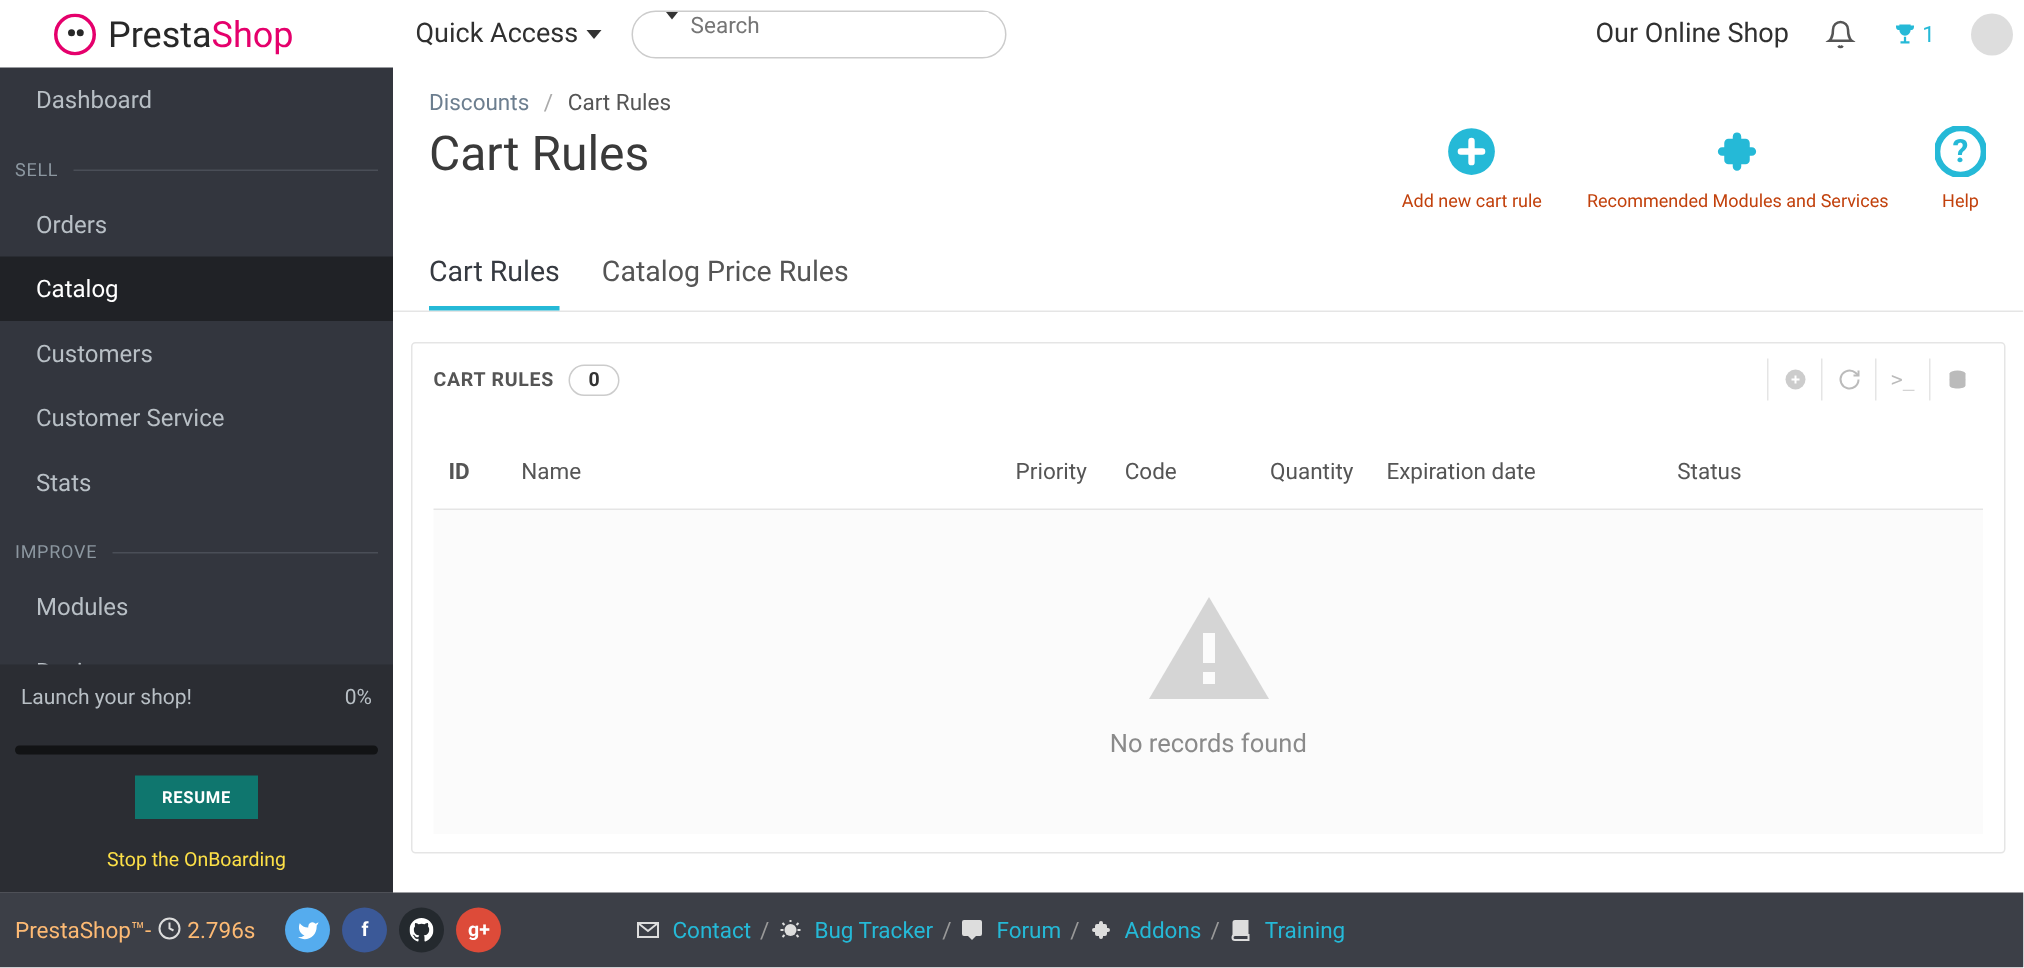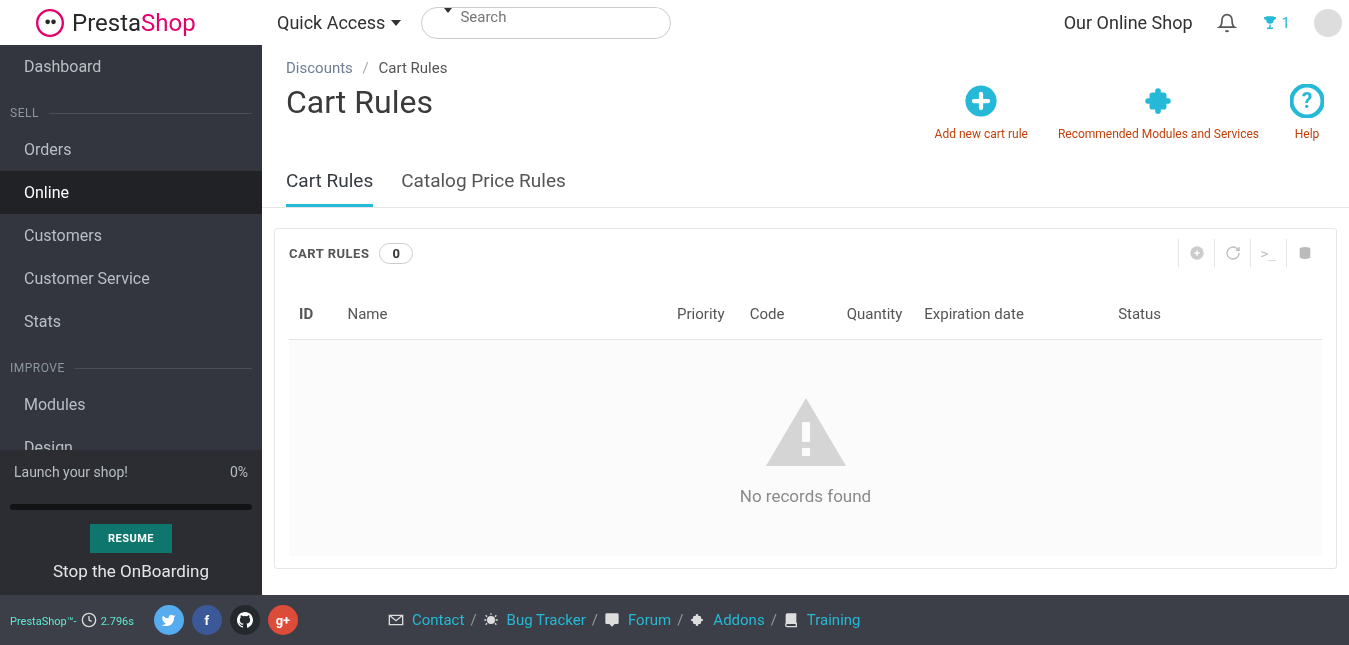--- a/index.html
+++ b/index.html
@@ -10,21 +10,21 @@
 .logo .presta{color:#282828}
 .logo .shop{color:#e5006c}
 .nav-item{padding:12px 24px;font-size:16px;color:#b8bfc5;cursor:pointer}
 .nav-item.active{background:#202226;color:#fff}
 .nav-section{padding:18px 10px 8px 10px;font-size:12px;font-weight:400;color:#8c97a0;letter-spacing:0.5px;display:flex;align-items:center}
 .nav-section::after{content:"";flex:1;height:1px;background:#4a4e57;margin-left:10px}
 .onboard{position:absolute;bottom:0;left:0;width:262px;background:#2b2d33;padding:14px 10px;text-align:center}
 .onboard-header{display:flex;justify-content:space-between;padding:0 4px 24px;color:#b8bfc5;font-size:14px}
 .onboard-bar{height:6px;background:#121315;border-radius:3px;margin-bottom:14px}
 .onboard-btn{display:inline-block;background:#0f766e;color:#fff;padding:8px 18px;font-size:11px;font-weight:700;letter-spacing:0.5px;cursor:pointer}
-.onboard-stop{display:block;margin-top:8px;color:#e5e5e5;font-size:17px;cursor:pointer}
+.onboard-stop{display:block;margin-top:20px;color:#fde047;font-size:13px;cursor:pointer}
 .topbar{position:absolute;left:262px;top:0;right:0;height:45px;display:flex;align-items:center;padding:0 15px;background:#fff}
 .quick-access{font-size:18px;color:#303030;cursor:pointer;margin-right:20px;display:flex;align-items:center}
 .search-box{display:flex;align-items:flex-start;border:1px solid #ccc;border-radius:18px;height:32px;padding:0 12px;width:250px}
 .search-box svg{width:14px;height:14px;margin-right:4px}
 .search-box input{border:none;outline:none;font-size:15px;margin-left:8px;flex:1;color:#666}
 .topbar-right{margin-left:auto;display:flex;align-items:center;gap:24px}
 .shop-name{font-size:18px;color:#303030}
 .bell-icon,.trophy-icon{cursor:pointer;display:flex;align-items:center}
 .trophy-icon{color:#25b9d7;font-size:15px}
 .avatar{width:28px;height:28px;background:#ddd;border-radius:50%;margin-right:-8px}
@@ -55,21 +55,21 @@
 .col-name{width:340px}
 .col-priority{width:75px}
 .col-code{width:100px}
 .col-qty{width:80px}
 .col-exp{width:200px}
 .col-status{width:200px}
 .empty{padding:50px 0;text-align:center;background:#fbfbfb;color:#a5a5a5}
 .empty svg{margin-bottom:12px}
 .empty-text{font-size:17px;color:#8a8a8a}
 .footer{position:absolute;left:0;bottom:0;width:1349px;height:50px;background:#3c3f47;display:flex;align-items:center;color:#fff;padding:0 10px}
-.footer-left{font-size:11px;color:#5eead4;display:flex;align-items:flex-end}
+.footer-left{font-size:15px;color:#fdba74;display:flex;align-items:flex-start}
 .footer-socials{display:flex;gap:8px;margin-left:20px}
 .social-btn{width:30px;height:30px;border-radius:50%;display:flex;align-items:center;justify-content:center;color:#fff;font-size:13px;font-weight:700}
 .tw{background:#55acee}.fb{background:#3b5998}.gh{background:#24292e}.gp{background:#dd4b39}
 .footer-links{margin-left:90px;display:flex;align-items:center;gap:6px;font-size:15px}
 .footer-links a{color:#25b9d7;text-decoration:none}
 .footer-links .sep{color:#999}
 .footer-links svg{vertical-align:middle;margin-right:2px}
 .caret-down{display:inline-block;width:0;height:0;border-left:5px solid transparent;border-right:5px solid transparent;border-top:6px solid #333;margin-left:6px;vertical-align:middle}
 .caret-down.sm{border-left-width:4px;border-right-width:4px;border-top-width:5px}
 </style>
@@ -82,21 +82,21 @@
         <circle cx="12" cy="12" r="11" fill="none" stroke="#e5006c" stroke-width="2"></circle>
         <circle cx="10" cy="11" r="2" fill="#282828"></circle>
         <circle cx="15" cy="11" r="2" fill="#282828"></circle>
       </svg>
     <span class="presta">Presta</span>
       <span class="shop">Shop</span>
   </div>
   <div class="nav-item">Dashboard</div>
   <div class="nav-section">SELL</div>
   <div class="nav-item">Orders</div>
-  <div class="nav-item active">Online</div>
+  <div class="nav-item active">Catalog</div>
   <div class="nav-item">Customers</div>
   <div class="nav-item">Customer Service</div>
   <div class="nav-item">Stats</div>
   <div class="nav-section">IMPROVE</div>
   <div class="nav-item">Modules</div>
   <div class="nav-item">Design</div>
   <div class="onboard">
     <div class="onboard-header">
       <span>Launch your shop!</span>
       <span>0%</span>

